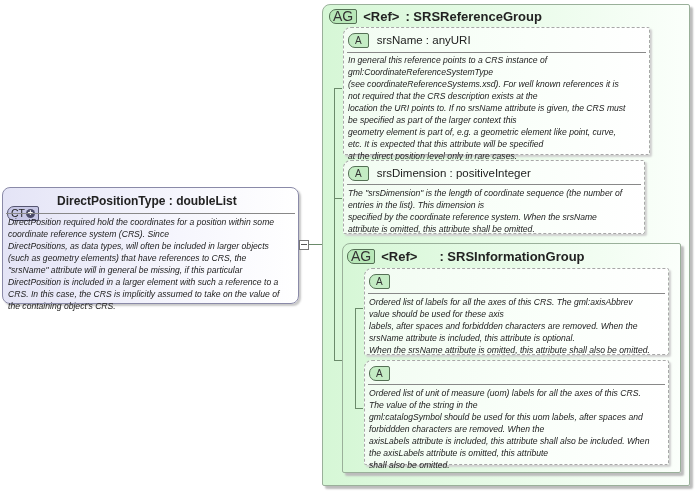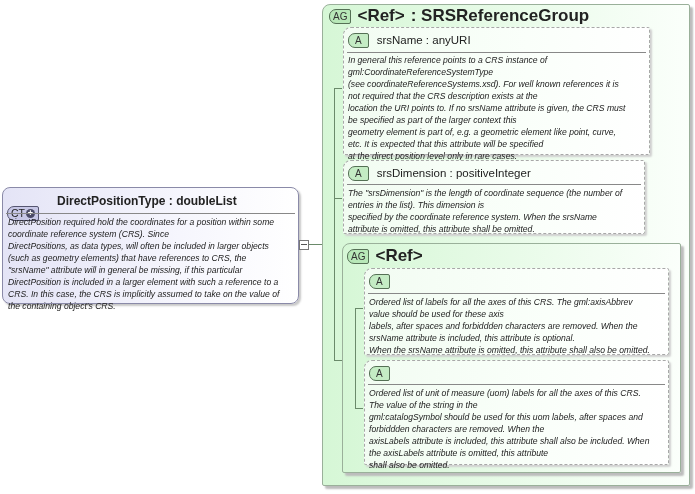--- a/index.html
+++ b/index.html
@@ -26,23 +26,23 @@
 
   .line { position:absolute; background:#6a8a6a; }
 
   
   .ag-outer { left:322px; top:4px; width:366px; height:480px; border:1px solid #9ab09a;
               background:linear-gradient(90deg,#d6f7d6 0%,#e8fbe8 50%,#fbfffb 100%);
               border-radius:8px 2px 2px 2px; box-shadow:3px 3px 2px #bcbcbc; }
   .ag-inner { left:342px; top:243px; width:337px; height:228px; border:1px solid #9ab09a;
               background:linear-gradient(90deg,#d6f7d6 0%,#e8fbe8 50%,#fbfffb 100%);
               border-radius:8px 2px 2px 2px; box-shadow:3px 3px 2px #bcbcbc; }
-  .badge-ag { background:#b8e8b8; border-color:#557055; color:#333; font-size:10px; }
+  .badge-ag { background:#b8e8b8; border-color:#557055; color:#333; font-size:14px; }
   .badge-a { background:#c4ecc4; border-color:#557055; color:#333; font-size:10px; padding:0 6px; }
-  .ref { font-size:17px; color:#222; margin-left:6px; font-weight:bold; }
+  .ref { font-size:13px; color:#222; margin-left:6px; font-weight:bold; }
 
   .attr { position:absolute; border:1px dashed #a8a8a8; background:linear-gradient(90deg,#f2fcf2 0%,#fafffa 60%,#ffffff 100%);
           border-radius:8px 2px 2px 2px; box-shadow:2px 2px 2px #d0d0d0; }
   .attr-head { position:absolute; left:4px; top:4px; height:16px; display:flex; align-items:center; }
   .attr-title { font-weight:normal; font-size:11.5px; margin-left:8px; color:#222; }
 </style>
 </head>
 <body>
 
 <div class="abs ct-box">
@@ -106,20 +106,21 @@
   <div class="doc" style="left:4px; top:26px;"><span>The "srsDimension" is the length of coordinate sequence (the number of</span>
 <span>entries in the list). This dimension is</span>
 <span>specified by the coordinate reference system. When the srsName</span>
 <span>attribute is omitted, this attribute shall be omitted.</span></div>
 </div>
 
 <div class="abs ag-inner">
   <div style="position:absolute; left:4px; top:4px; height:16px; display:flex; align-items:center;">
     <span class="badge badge-ag">AG</span>
     <span class="ref">&lt;Ref&gt;</span>
+    <span class="ref" style="margin-left:22px;">: SRSInformationGroup</span>
   </div>
 </div>
 
 <div class="line" style="left:355px; top:308px; width:1px; height:100px;"></div>
 <div class="line" style="left:355px; top:308px; width:8px; height:1px;"></div>
 <div class="line" style="left:355px; top:408px; width:8px; height:1px;"></div>
 
 <div class="attr" style="left:364px; top:268px; width:303px; height:85px;">
   <div class="attr-head">
     <span class="badge badge-a">A</span>

